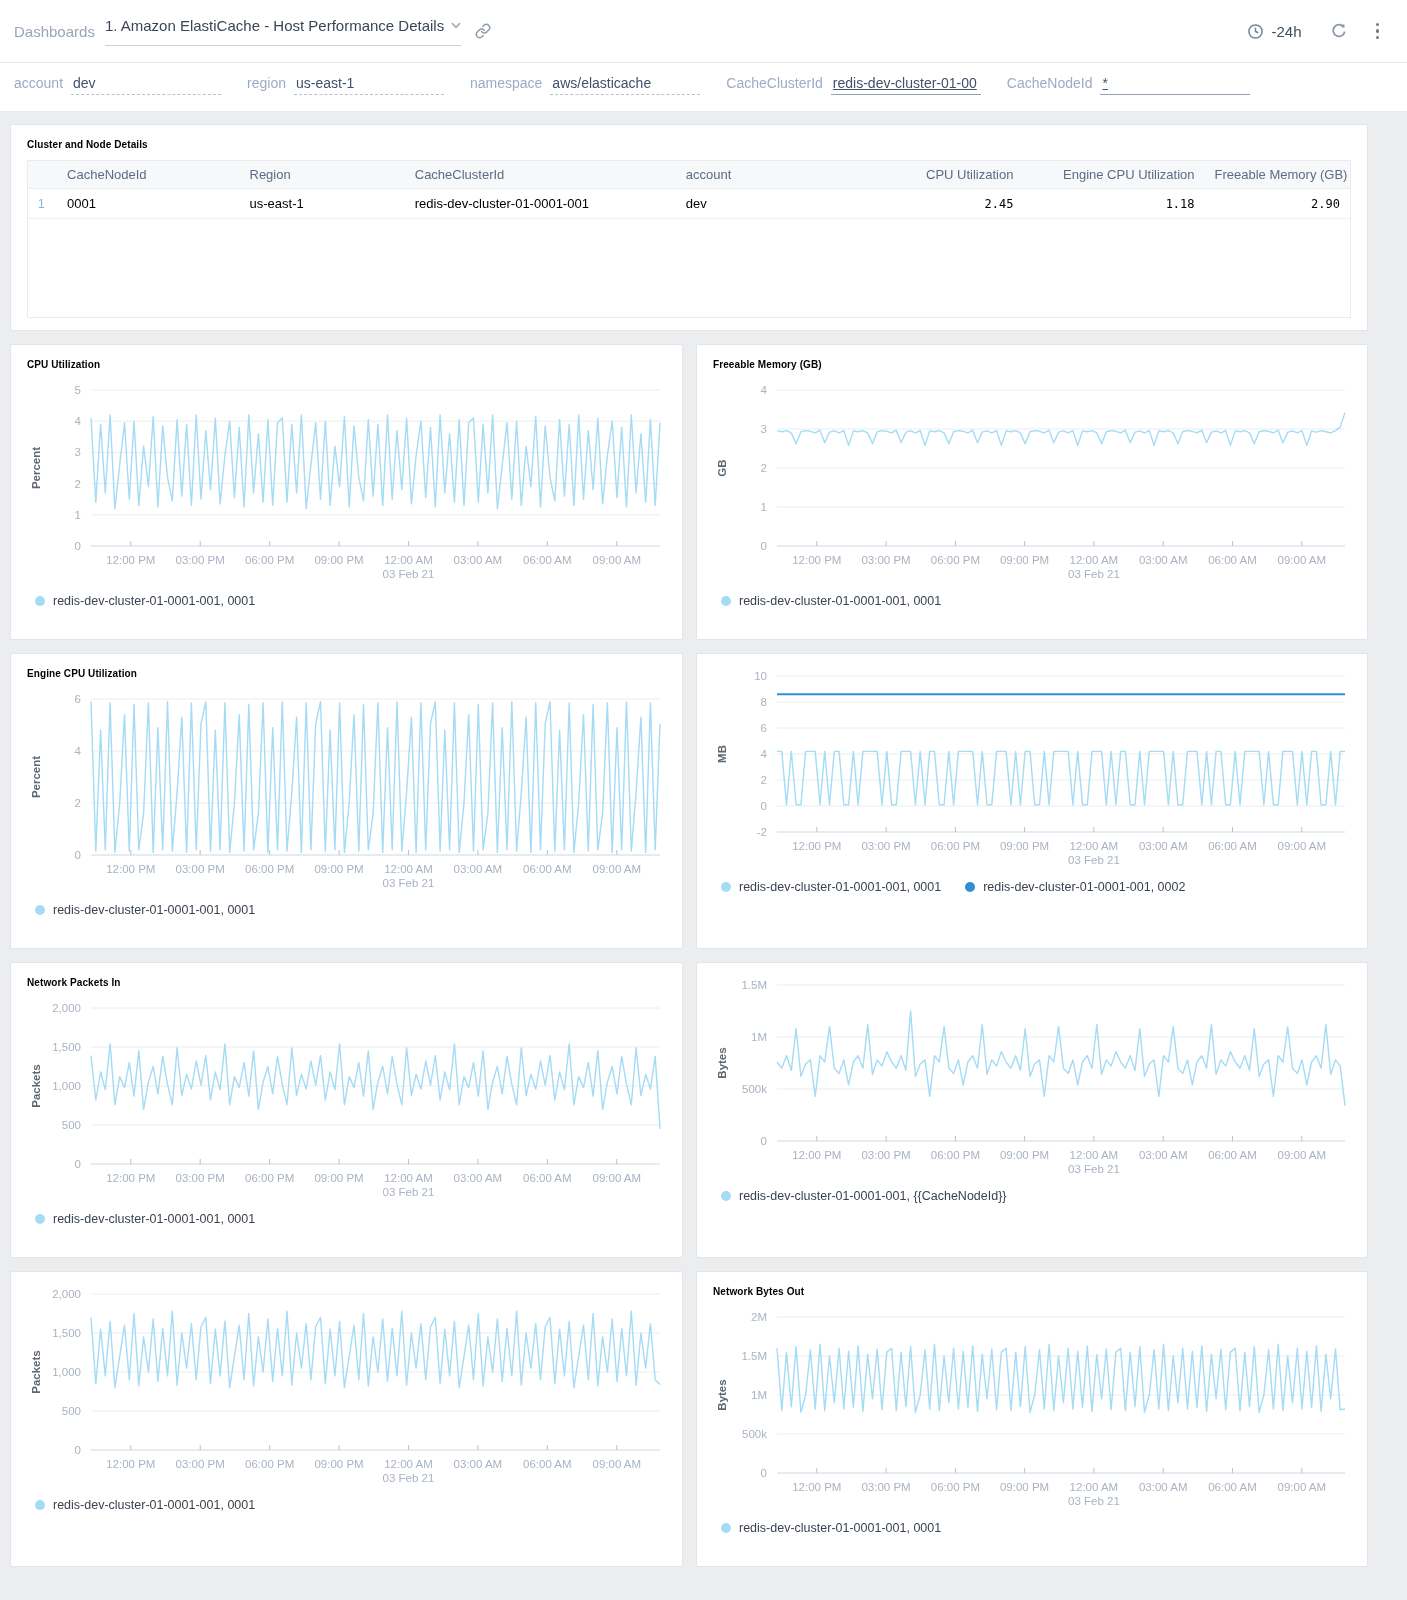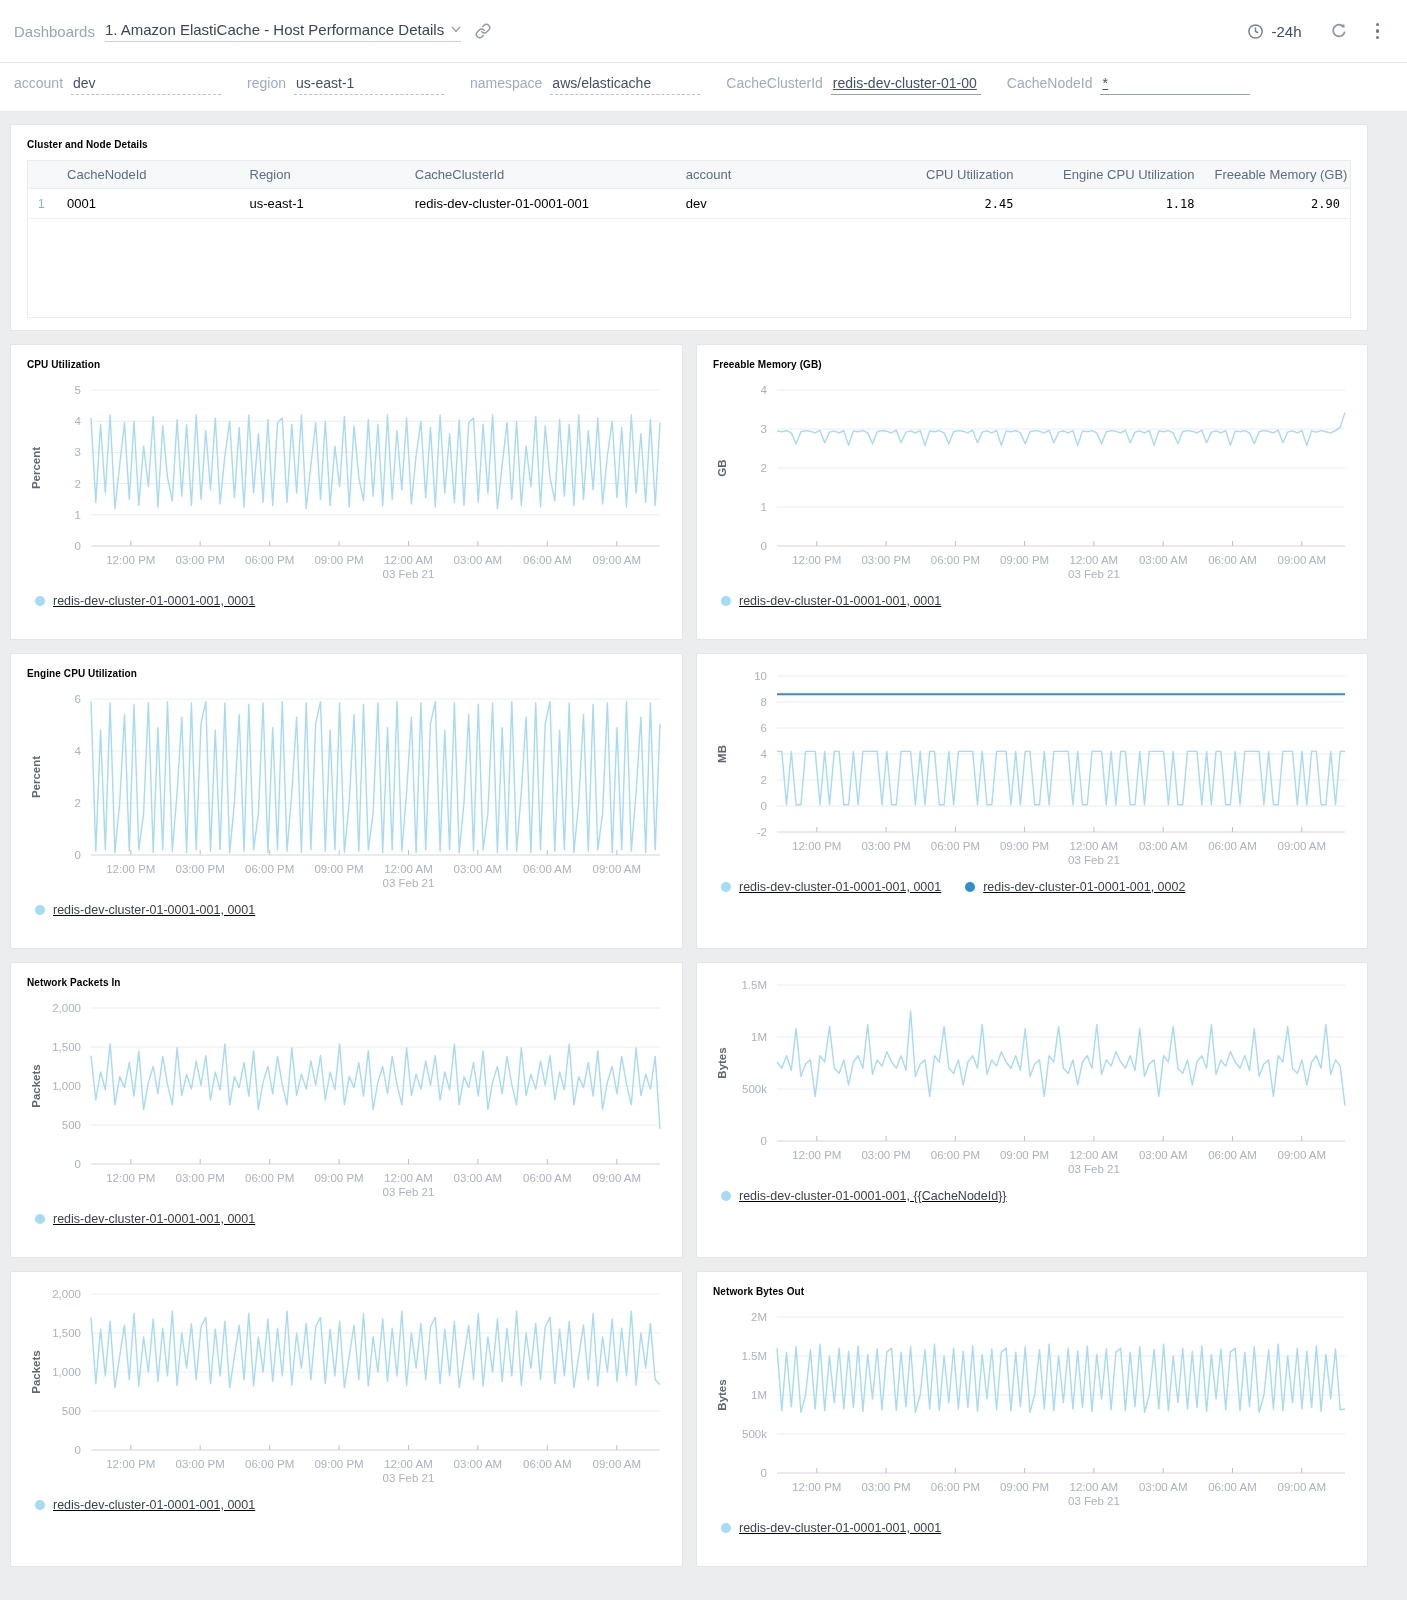--- a/index.html
+++ b/index.html
@@ -7,21 +7,21 @@
   body {
     width:1407px; height:1600px; overflow:hidden;
     background:#ebedef;
     font-family:"Liberation Sans", sans-serif;
   }
   
   .topbar{display:flex;align-items:center;height:63px;background:#ffffff;
     border-bottom:1px solid #e3e6ea;padding:0 26px 0 14px;}
   .crumb{color:#9aa6b6;font-size:15px;margin-right:10px;}
   .dash-title{display:flex;align-items:center;gap:7px;border-bottom:1px solid #ccd2da;
-    padding-bottom:3px;cursor:pointer;}
+    padding-bottom:11px;cursor:pointer;}
   .dash-title .t{color:#3a4658;font-size:15px;}
   .icon-btn{display:inline-flex;align-items:center;justify-content:center;cursor:pointer;margin-left:14px;}
   .spacer{flex:1;}
   .range{display:flex;align-items:center;gap:7px;color:#3f4c64;font-size:15px;margin-right:28px;cursor:pointer;}
   .kebab{display:flex;flex-direction:column;gap:3px;cursor:pointer;padding:2px;}
   .kebab i{width:3.5px;height:3.5px;border-radius:50%;background:#6e7a8a;display:block;}
   
   .filters{display:flex;align-items:baseline;background:#ffffff;
     padding:12px 24px 16px 14px;border-bottom:1px solid #e7eaed;}
   .filter{display:flex;align-items:baseline;margin-right:26px;}
@@ -45,21 +45,21 @@
     white-space:nowrap;overflow:hidden;}
   td.gut{color:#84b2d8;font-size:12px;padding-right:2px;}
   td.mono{font-family:"DejaVu Sans Mono",monospace;font-size:12px;}
   
   .charts{display:grid;grid-template-columns:1fr 1fr;gap:13px;padding-bottom:14px;}
   .chart-panel{height:296px;}
   .chart-box{height:206px;cursor:crosshair;}
   svg text{font-family:"Liberation Sans",sans-serif;}
   .ytick,.xtick{fill:#a9b3c2;font-size:11.5px;}
   .ylab{fill:#5d6773;font-size:11.5px;font-weight:700;}
-  .legend{display:flex;gap:24px;margin-top:8px;padding-left:8px;align-items:center;text-decoration:underline;}
+  .legend{display:flex;gap:24px;margin-top:8px;padding-left:8px;align-items:center;}
   .litem{display:flex;align-items:center;gap:8px;font-size:12.5px;color:#39434f;cursor:pointer;}
   .ldot{width:10px;height:10px;border-radius:50%;flex:0 0 auto;}
 </style>
 </head>
 <body>
 
 <header class="topbar">
   <span class="crumb">Dashboards</span>
   <span class="dash-title">
     <span class="t">1. Amazon ElastiCache - Host Performance Details</span>

